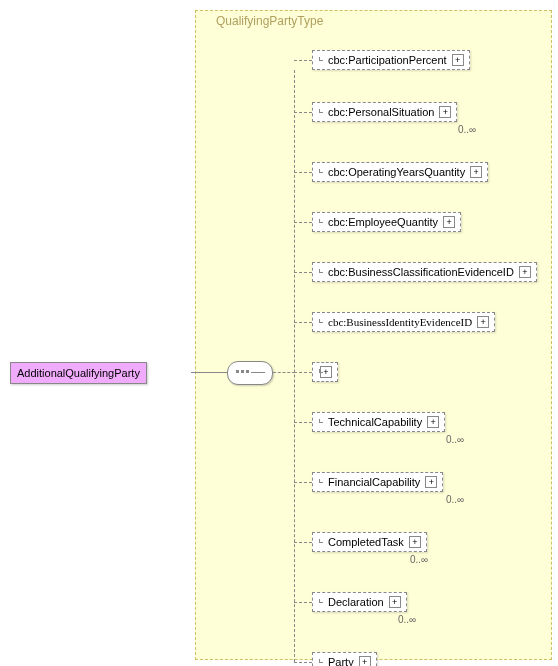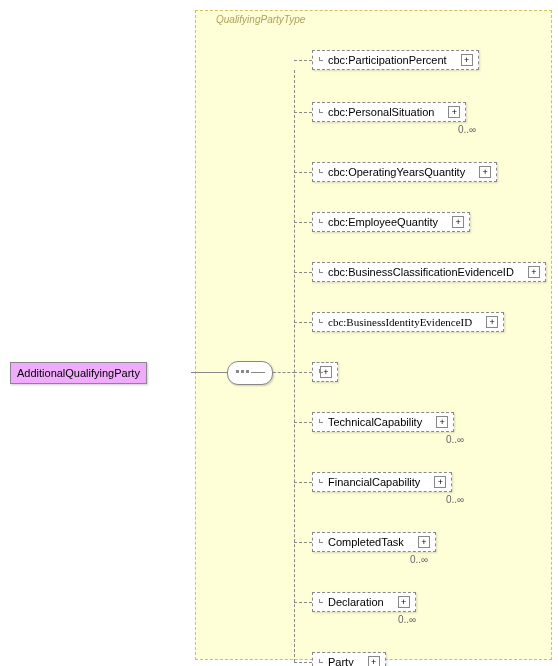--- a/index.html
+++ b/index.html
@@ -79,22 +79,21 @@
     height: 648px;
     border: 1.5px dashed #ccc060;
     background: #feffd6;
     z-index: -1;
   }
   .type-label {
     position: absolute;
     left: 216px;
     top: 14px;
     color: #b0a060;
-    font-size: 10px;
-    font-style: italic;
+    font-size: 12px;
   }
   .child {
     position: absolute;
   }
   .child .hconn {
     position: absolute;
     left: 0;
     top: 10px;
     width: 18px;
     border-top: 1px dashed #888;
@@ -103,21 +102,21 @@
     position: absolute;
     left: 18px;
     top: 0;
     border: 1px dashed #888;
     background: #fff;
     padding: 3px 5px;
     box-shadow: 1px 1px 2px rgba(0,0,0,0.15);
     white-space: nowrap;
     display: flex;
     align-items: center;
-    gap: 12px;
+    gap: 3px;
   }
   .expand {
     display: inline-flex;
     align-items: center;
     justify-content: center;
     width: 10px;
     height: 10px;
     border: 1px solid #888;
     font-size: 9px;
     line-height: 9px;

